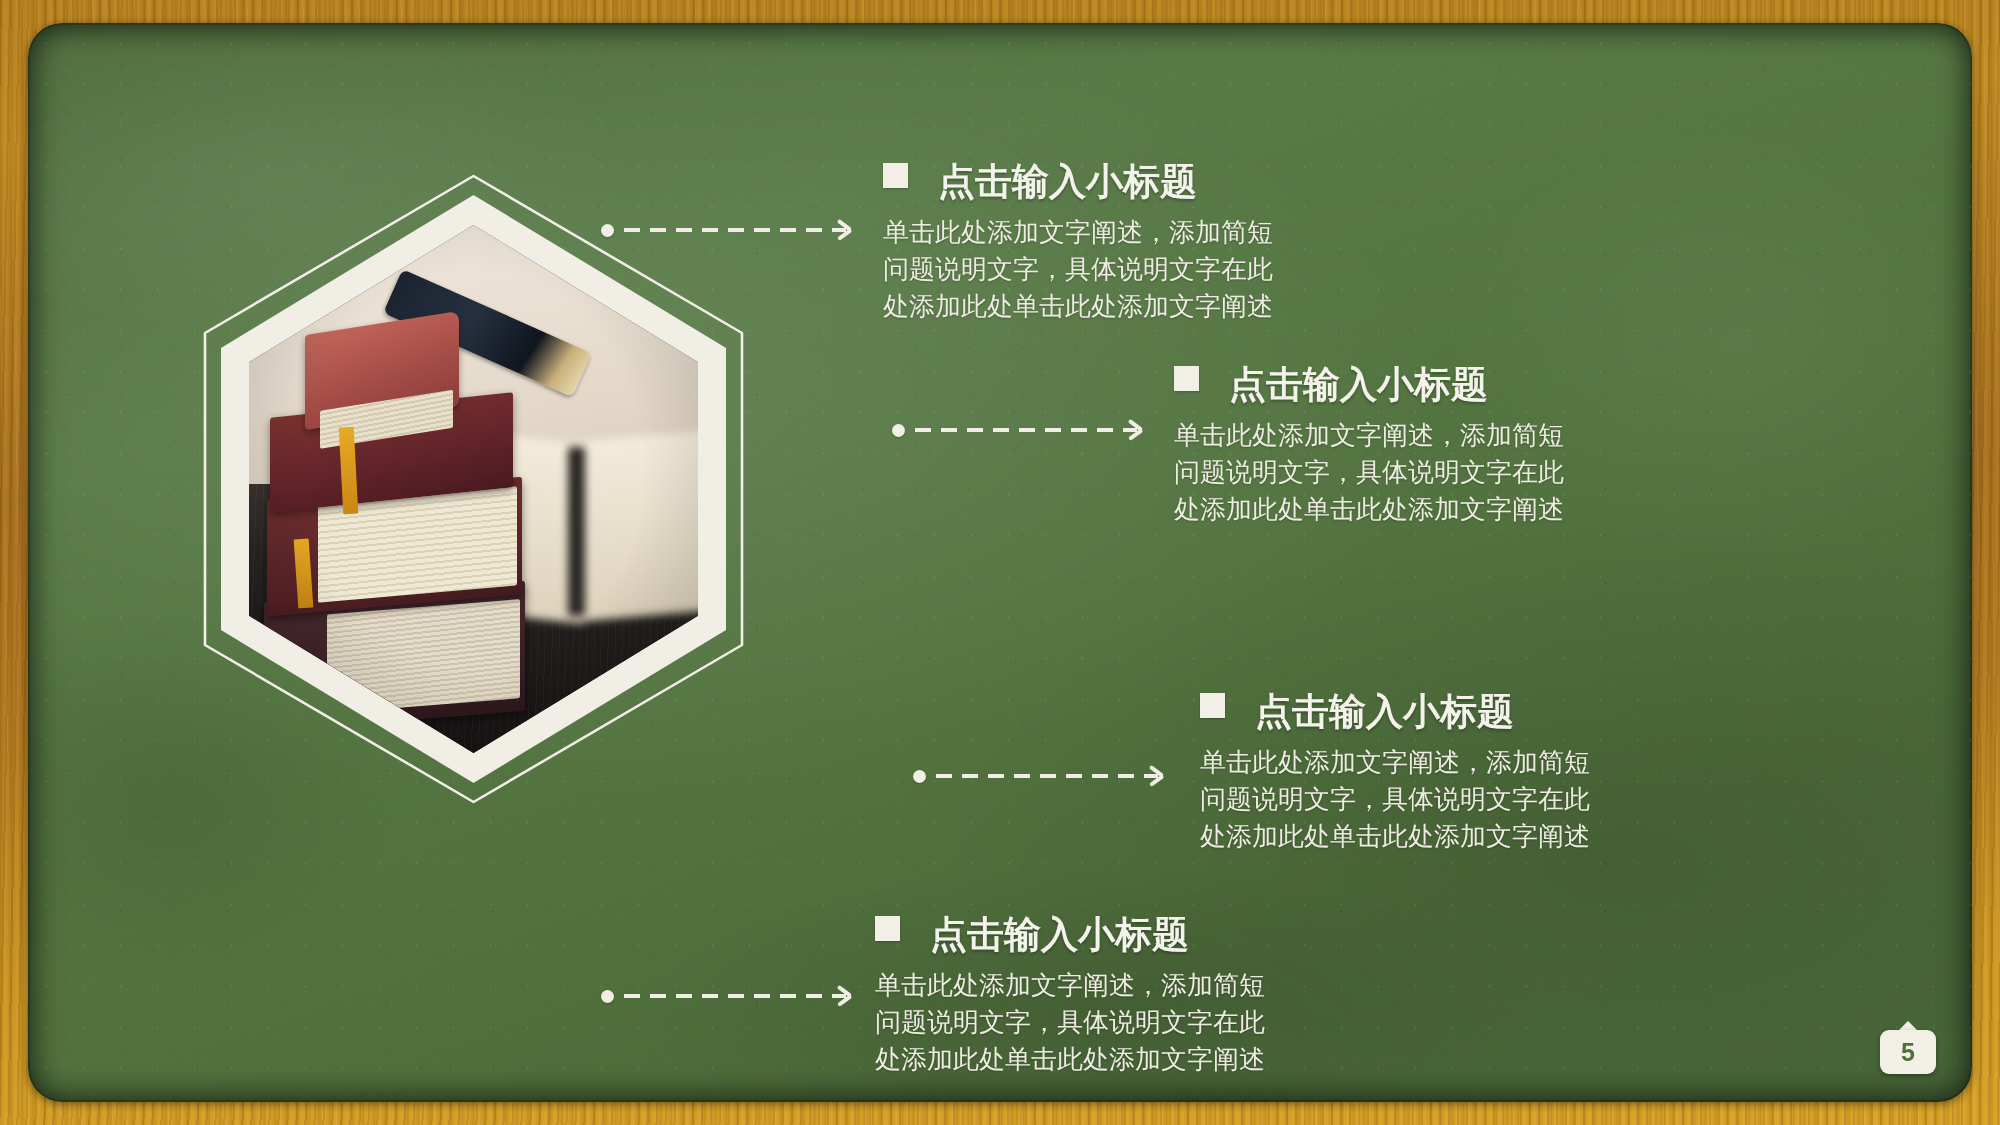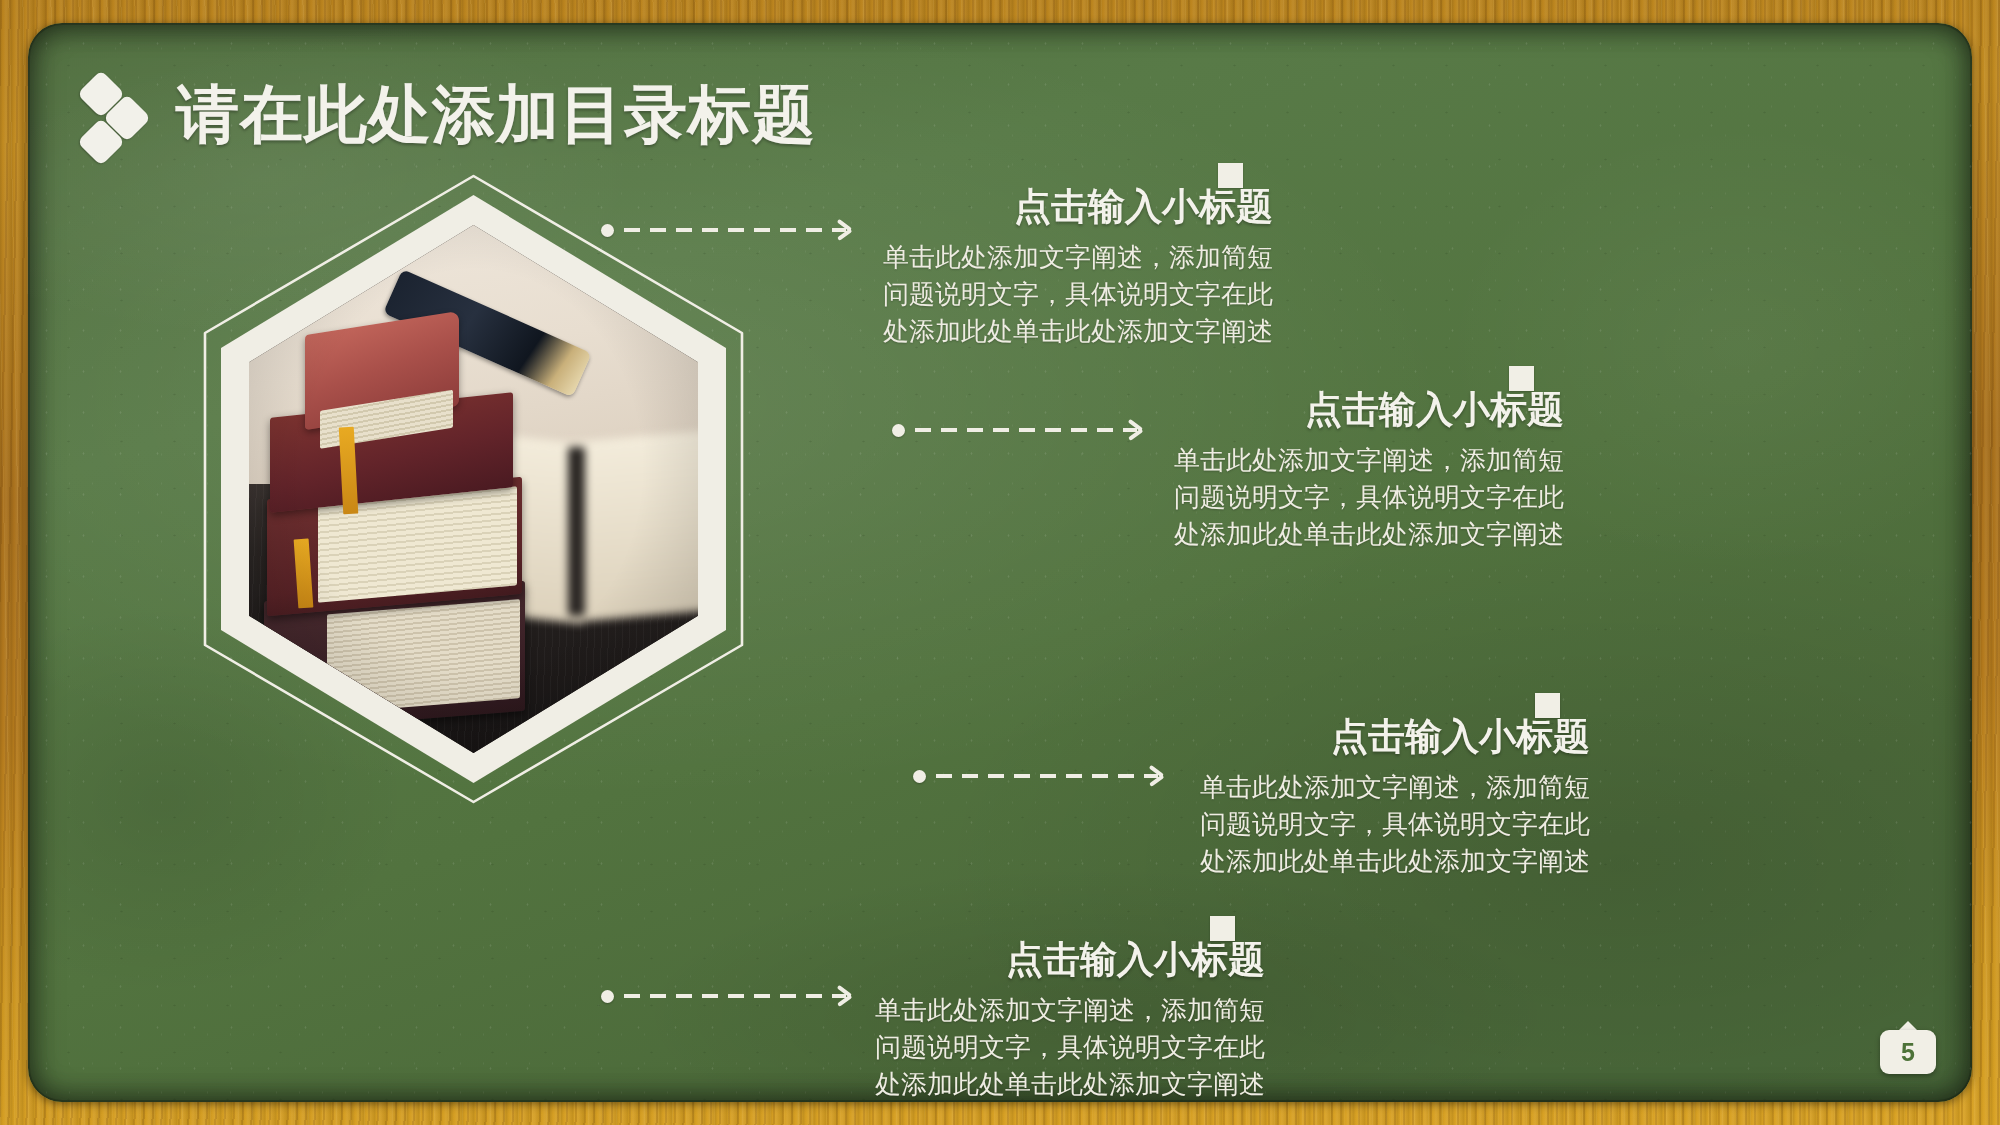--- a/index.html
+++ b/index.html
@@ -154,21 +154,21 @@
     background-image:linear-gradient(90deg,#f0eee5 60%, rgba(0,0,0,0) 0);
     background-size:26px 4px;background-repeat:repeat-x;background-position:0 center;}
   .connector .head{width:0;height:0;position:relative;flex:0 0 auto;margin-left:-4px;}
   .connector .head::before,.connector .head::after{
     content:"";position:absolute;width:16px;height:3.5px;background:#f0eee5;border-radius:2px;right:0;}
   .connector .head::before{transform:rotate(36deg);transform-origin:100% 50%;top:-1.7px;}
   .connector .head::after{transform:rotate(-36deg);transform-origin:100% 50%;top:-1.7px;}
 
   
   .block{position:absolute;}
-  .bhead{display:flex;align-items:flex-end;margin-bottom:14px;flex-direction:column;}
+  .bhead{display:flex;align-items:flex-start;margin-bottom:14px;}
   .bullet{width:25px;height:25px;background:#f1efe6;flex:0 0 auto;margin-right:30px;
     box-shadow:0 1px 2px rgba(0,0,0,.25);}
   .btitle{color:#f3f2eb;font-size:37px;font-weight:700;line-height:1;white-space:nowrap;
     text-shadow:0 2px 3px rgba(0,0,0,.28);}
   .bbody{color:#eeece2;font-size:26px;line-height:1.42;font-weight:400;white-space:pre-line;
     text-shadow:0 1px 2px rgba(0,0,0,.24);}
 
   
   #page-badge{position:absolute;right:36px;bottom:28px;width:56px;height:44px;}
   #page-badge .notch{position:absolute;left:50%;top:-9px;margin-left:-11px;
@@ -181,28 +181,20 @@
 </style>
 </head>
 <body>
 
 <div id="slide">
 
   <div id="board">
     <div class="speckle"></div>
     <div class="smudge"></div>
 
-    <div id="title-row">
-      <span class="diamonds">
-        <i class="d1"></i>
-          <i class="d2"></i>
-          <i class="d3"></i>
-      </span>
-      <span id="slide-title">请在此处添加目录标题</span>
-    </div>
 
     <div id="hex-wrap">
       <svg class="hex-outline" viewBox="0 0 545 634">
         <polygon points="272.5,4 541,161 541,473 272.5,630 4,473 4,161" fill="none" stroke="#f0eee5" stroke-width="2.6" stroke-linejoin="round" vector-effect="non-scaling-stroke" rx="20"></polygon>
       </svg>
       <div class="hex-band"></div>
       <div class="hex-photo">
         <div class="photo-scene">
           <div class="wall"></div>
           <div class="desk"></div>

